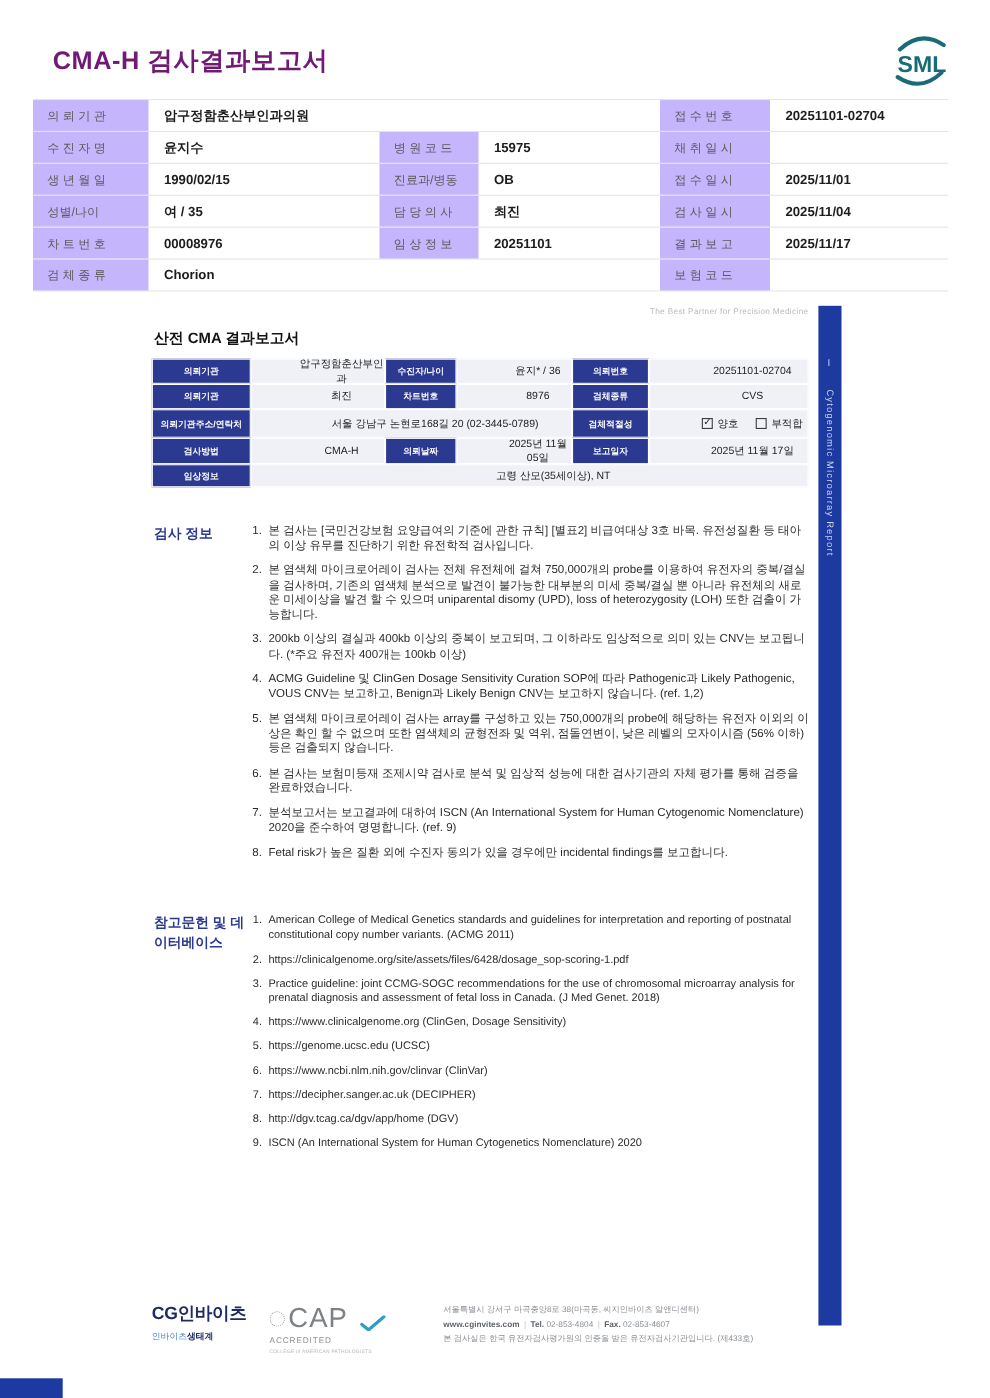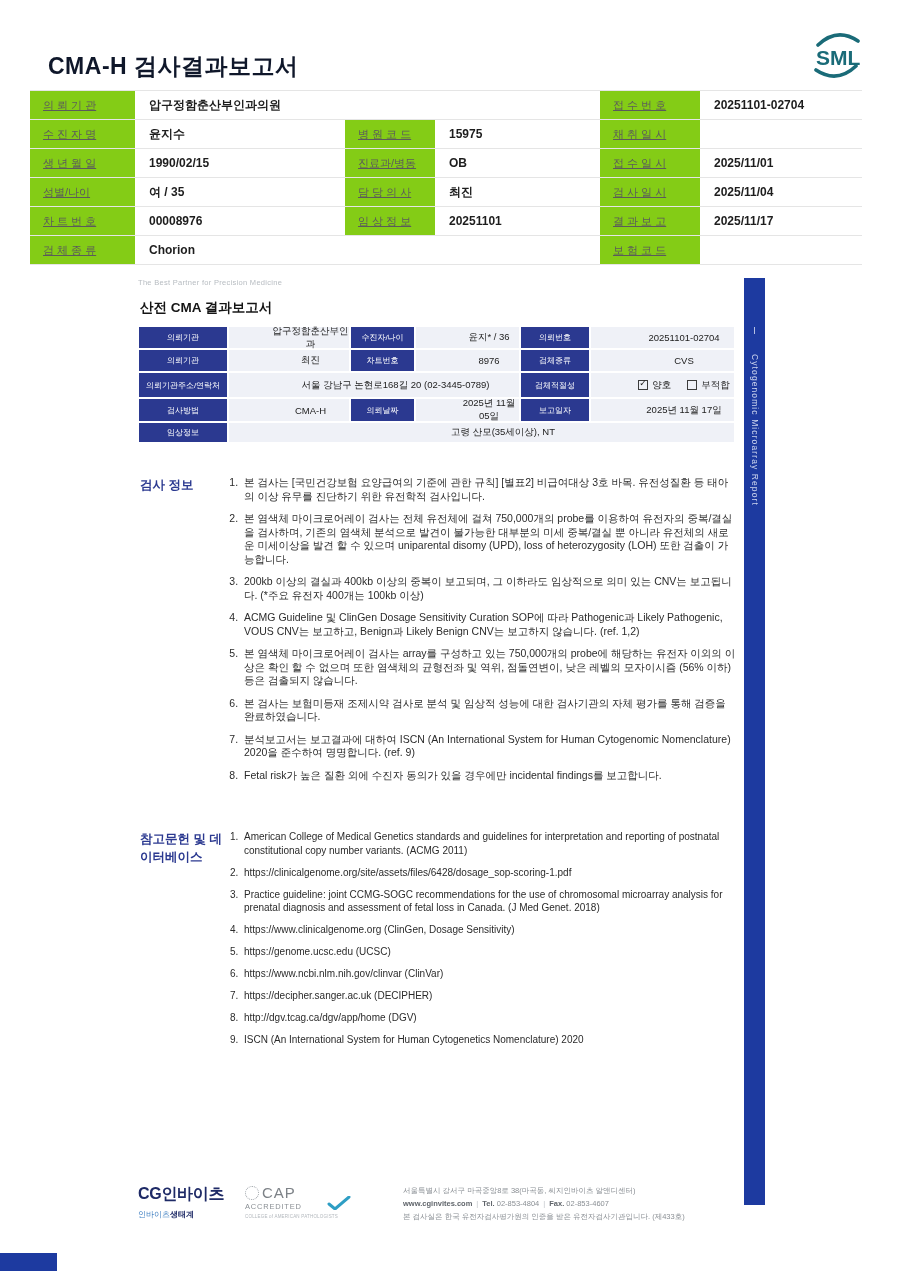--- a/index.html
+++ b/index.html
@@ -1,41 +1,41 @@
 <!DOCTYPE html>
 <html><head>
 <meta charset="utf-8">
 <style>
   html,body{margin:0;padding:0;background:#fff;}
   .page{position:relative;width:900px;height:1271px;background:#ffffff;overflow:hidden;
         font-family:"Liberation Sans","DejaVu Sans",sans-serif;}
 
   
-  .doc-title{position:absolute;left:48px;top:51px;font-size:23px;font-weight:bold;
-             color:#0f172a;letter-spacing:0.5px;}
+  .doc-title{position:absolute;left:48px;top:40px;font-size:23px;font-weight:bold;
+             color:#701a75;letter-spacing:0.5px;}
   .sml-logo{position:absolute;left:808px;top:30px;width:58px;height:52px;}
 
   
   .ptable{position:absolute;left:30px;top:90px;width:832px;border-top:1px solid #e5e5e5;}
   .prow{display:grid;grid-template-columns:105px 210px 90px 165px 100px 162px;
         height:28px;border-bottom:1px solid #e5e5e5;}
-  .plabel{background:#84cc16;color:#5b5b5b;font-size:11px;display:flex;align-items:center;
-          padding-left:13px;text-decoration:underline;}
+  .plabel{background:#c4b5fd;color:#5b5b5b;font-size:11px;display:flex;align-items:center;
+          padding-left:13px;}
   .pvalue{font-size:12px;font-weight:600;color:#1d1d1d;display:flex;align-items:center;
           padding-left:14px;}
   .span3{grid-column:2 / span 3;}
 
   
-  .tagline{position:absolute;left:138px;top:278px;width:597px;
+  .tagline{position:absolute;left:138px;top:278px;width:597px;text-align:right;
            font-size:7.5px;color:#b7bcc1;letter-spacing:0.3px;}
   .rtitle{position:absolute;left:140px;top:299px;font-size:13.5px;font-weight:bold;color:#141414;}
   .itable{position:absolute;left:138px;top:326px;width:597px;display:grid;
           grid-template-columns:90px 122px 65px 105px 70px 145px;
           grid-template-rows:23px 23px 26px 24px 21px;background:#fff;}
-  .ih{background:#2b3990;color:#ffffff;font-size:8px;font-weight:normal;display:flex;
+  .ih{background:#2b3990;color:#ffffff;font-size:8px;font-weight:bold;display:flex;
       align-items:center;justify-content:center;text-align:center;padding:0 2px;
       border:0.5px solid #ffffff;box-sizing:border-box;}
   .iv{background:#eff1f7;font-size:9.5px;color:#222;display:flex;align-items:center;
       justify-content:center;text-align:center;border:0.5px solid #ffffff;box-sizing:border-box;padding-left:43px;}
   .c2-4{grid-column:2 / 5;}
   .c2-6{grid-column:2 / 7;}
   .cbx{display:inline-block;width:8px;height:8px;border:1px solid #3c3c3c;position:relative;
        margin-right:4px;}
   .cbx.checked::after{content:"✓";position:absolute;left:0px;top:-3px;font-size:9px;
        font-weight:bold;color:#222;}
@@ -57,21 +57,21 @@
   .footer{position:absolute;left:138px;top:1184px;width:600px;display:flex;align-items:flex-start;}
   .brand{width:95px;flex:0 0 95px;}
   .brand-name{font-size:16px;font-weight:bold;color:#1e2a66;letter-spacing:-0.3px;}
   .brand-sub{font-size:8px;margin-top:4px;}
   .brand-sub .sub1{color:#3f7fc1;}
   .brand-sub .sub2{color:#1e2a66;font-weight:bold;}
   .cap{width:110px;flex:0 0 110px;margin-left:12px;position:relative;}
   .cap-row{display:flex;align-items:center;}
   .cap-seal{width:12px;height:12px;border:1.5px dotted #9aa0a6;border-radius:50%;
             margin-right:3px;flex:0 0 12px;}
-  .cap-word{font-size:15px;color:#7d8287;letter-spacing:1px;font-weight:500;}
+  .cap-word{font-size:25px;color:#7d8287;letter-spacing:1px;font-weight:500;}
   .cap-check{position:absolute;right:4px;top:12px;}
   .cap-acc{font-size:7.5px;color:#8a8f94;letter-spacing:0.8px;margin-top:1px;}
   .cap-cap{font-size:4.5px;color:#b3b8bd;margin-top:3px;letter-spacing:0.2px;}
   .addr{margin-left:48px;font-size:7.5px;color:#8a8f94;line-height:13px;}
   .addr .bold{font-weight:bold;color:#5f646a;}
   .addr .sep{color:#c0c4c8;margin:0 4px;}
 
   
   .vbar{position:absolute;left:744px;top:278px;width:21px;height:927px;background:#1d3aa0;
         display:flex;flex-direction:column;align-items:center;}

